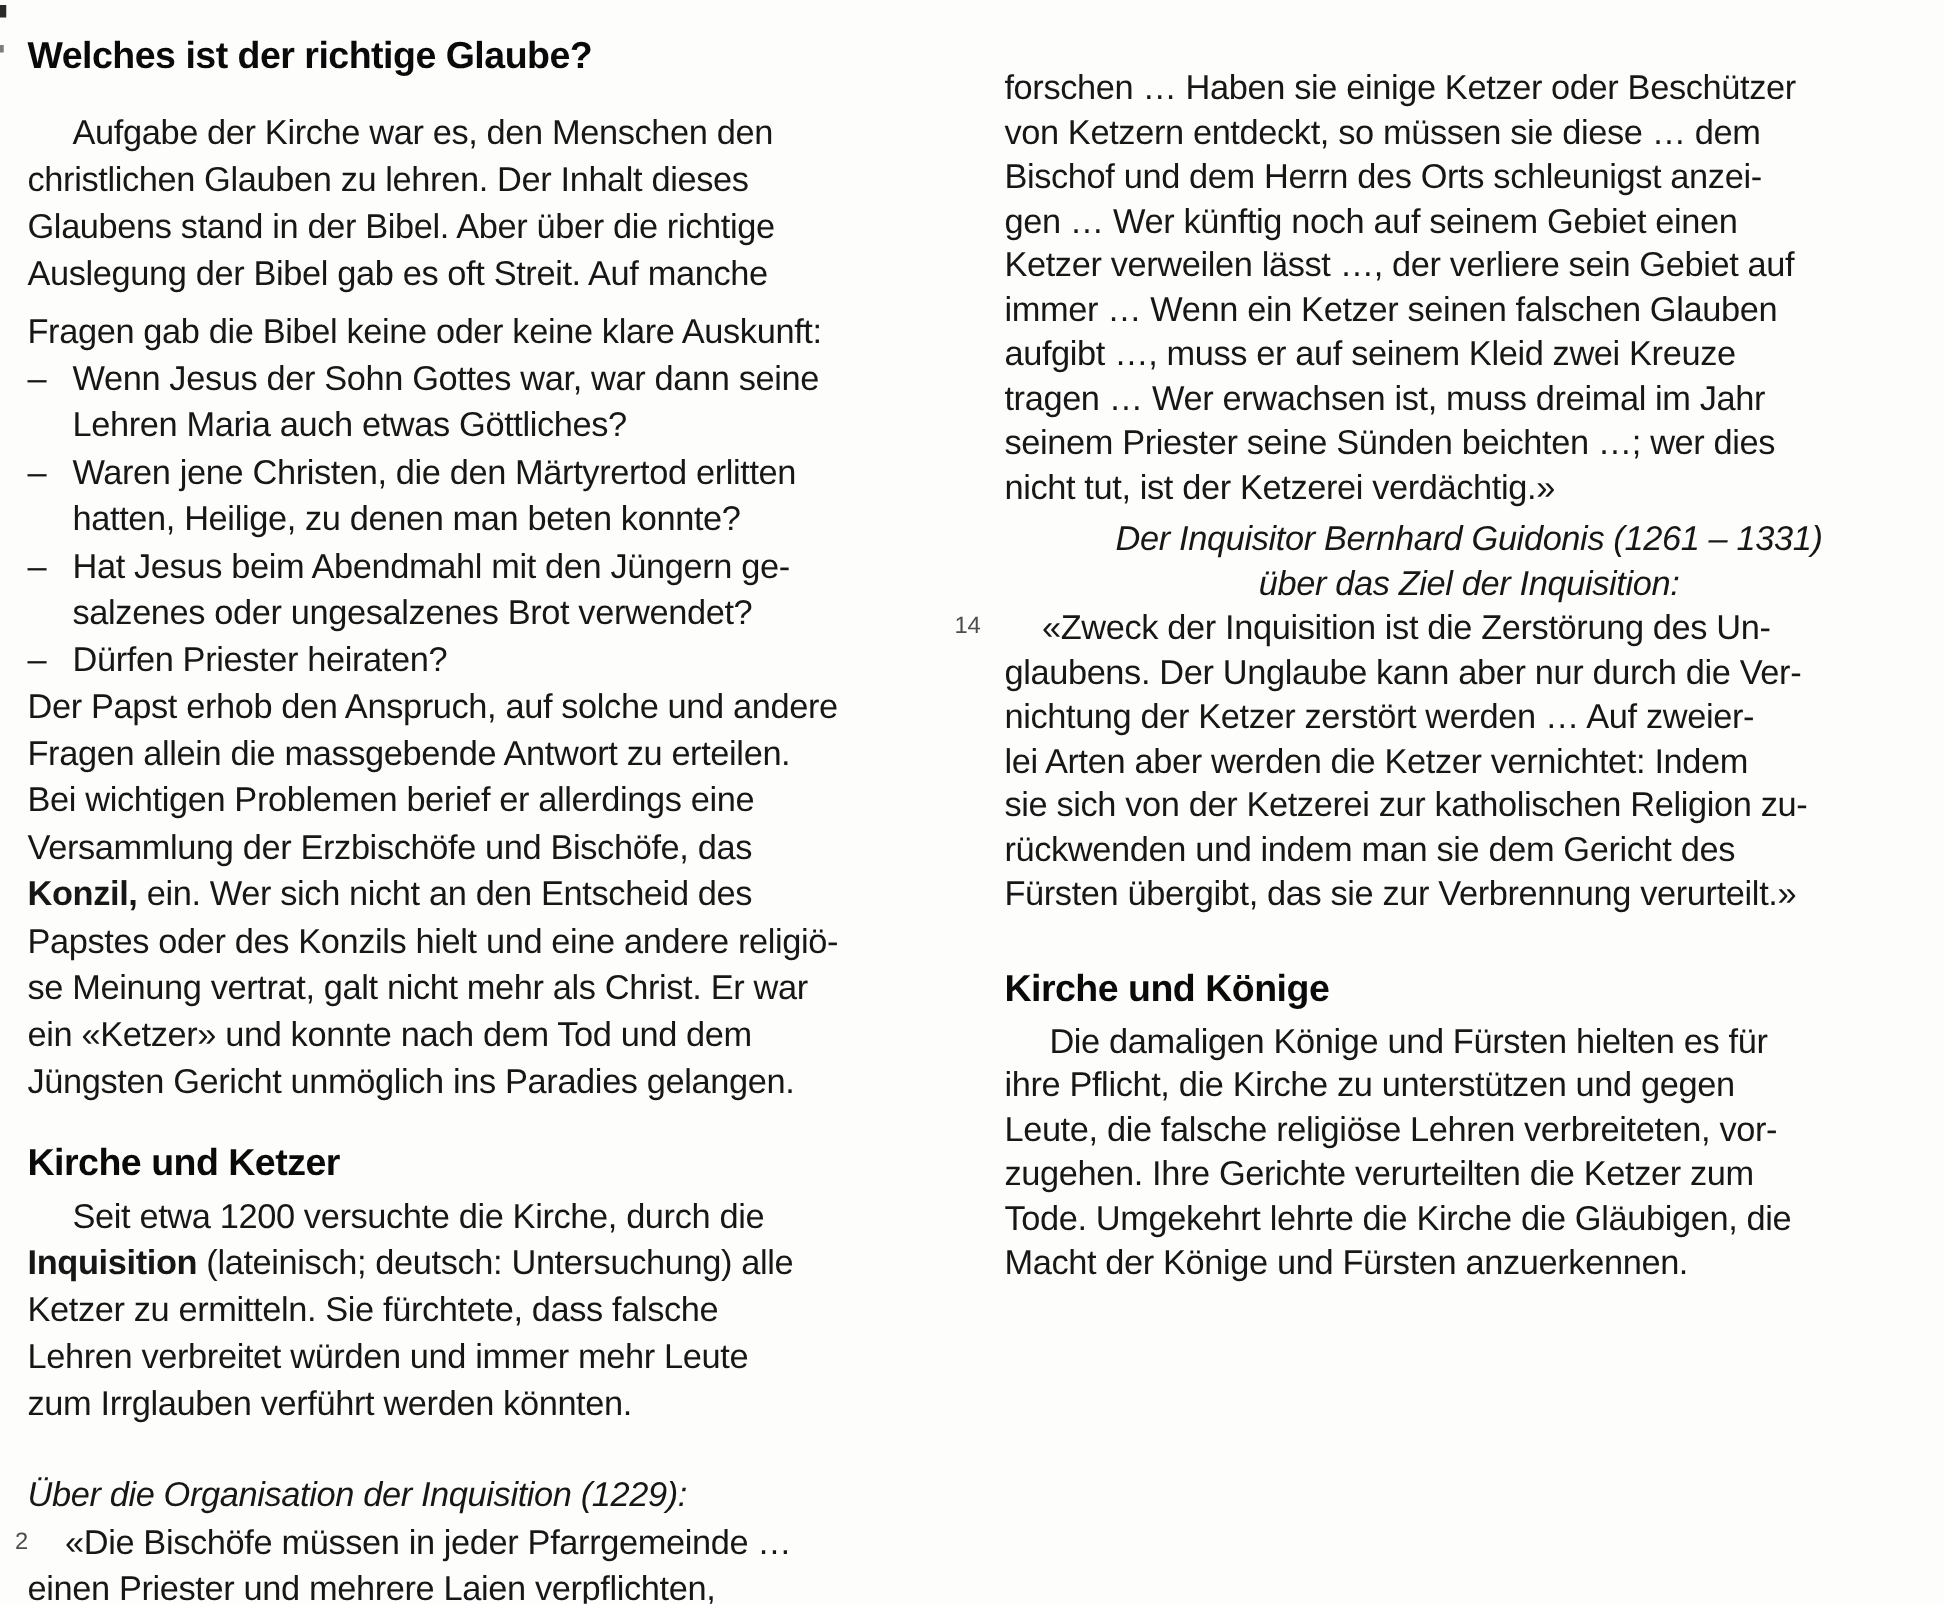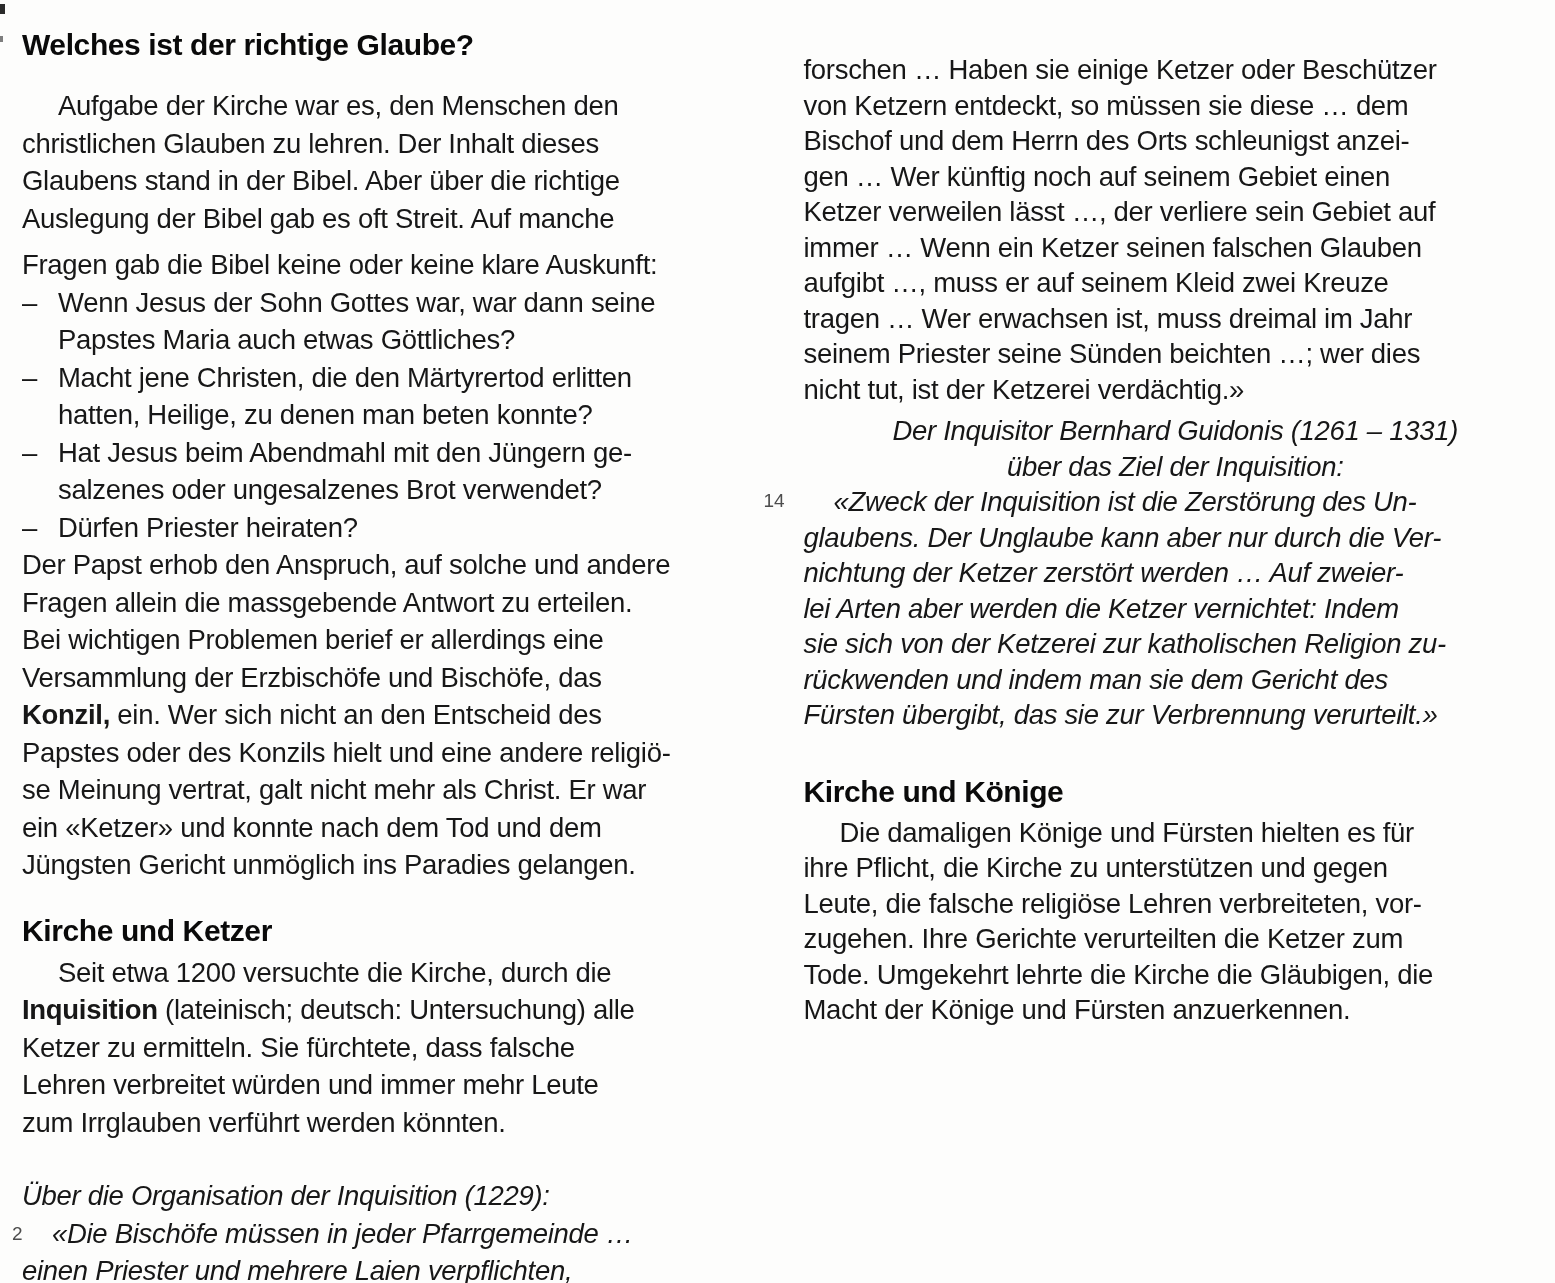--- a/index.html
+++ b/index.html
@@ -65,21 +65,21 @@
 
   .quote-wrap { position: relative; }
   .marginal {
     position: absolute;
     font-size: 19px;
     color: #4d4d4d;
     letter-spacing: 0;
   }
   .col-left  .marginal { left: -10px; top: 8px; }
   .col-right .marginal { left: -40px; top: 6px; }
-  .quote { text-indent: 30px; font-style: italic; }
+  .quote { text-indent: 30px; }
 
   .cont-para { margin-top: 26px; }
 
   .scan-artifact {
     position: absolute;
     background: #2a2a2a;
   }
   .artifact-1 { left: 0; top: 4px;  width: 5px; height: 10px; }
   .artifact-2 { left: 0; top: 36px; width: 3px; height: 6px; opacity: .6; }
 </style>
@@ -98,25 +98,25 @@
     <p class="indent-first">Aufgabe der Kirche war es, den Menschen den
 christlichen Glauben zu lehren. Der Inhalt dieses
 Glaubens stand in der Bibel. Aber über die richtige
 Auslegung der Bibel gab es oft Streit. Auf manche</p>
     <p class="intro-cont">Fragen gab die Bibel keine oder keine klare Auskunft:</p>
 
     <div class="qlist">
       <div class="qitem">
         <span class="dash">–</span>
         <p>Wenn Jesus der Sohn Gottes war, war dann seine
-Papstes Maria auch etwas Göttliches?</p>
+Lehren Maria auch etwas Göttliches?</p>
       </div>
       <div class="qitem">
         <span class="dash">–</span>
-        <p>Macht jene Christen, die den Märtyrertod erlitten
+        <p>Waren jene Christen, die den Märtyrertod erlitten
 hatten, Heilige, zu denen man beten konnte?</p>
       </div>
       <div class="qitem">
         <span class="dash">–</span>
         <p>Hat Jesus beim Abendmahl mit den Jüngern ge-
 salzenes oder ungesalzenes Brot verwendet?</p>
       </div>
       <div class="qitem">
         <span class="dash">–</span>
         <p>Dürfen Priester heiraten?</p>

